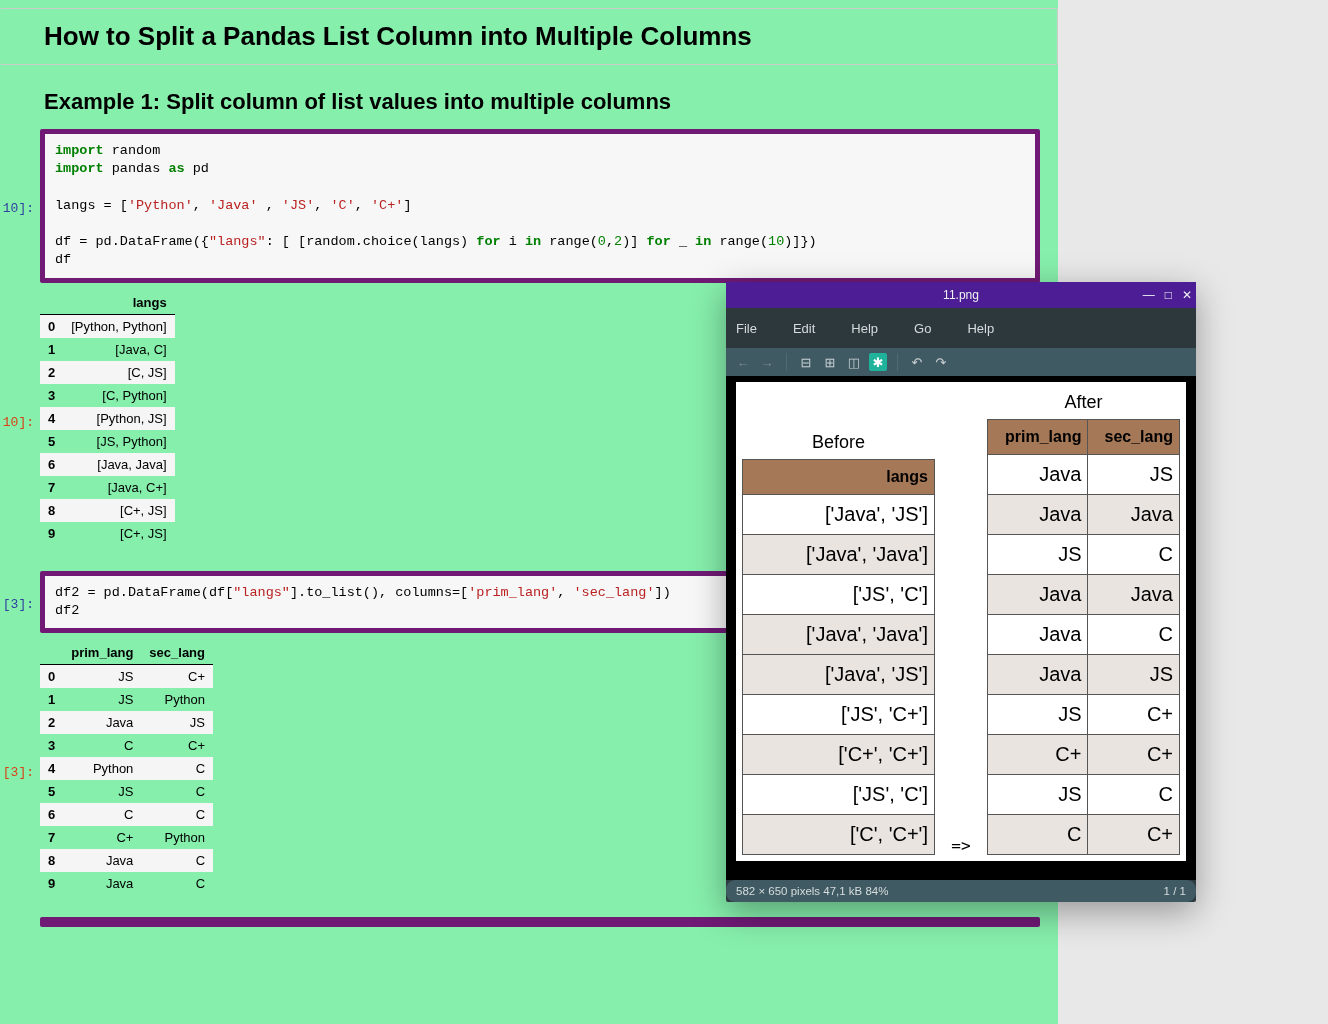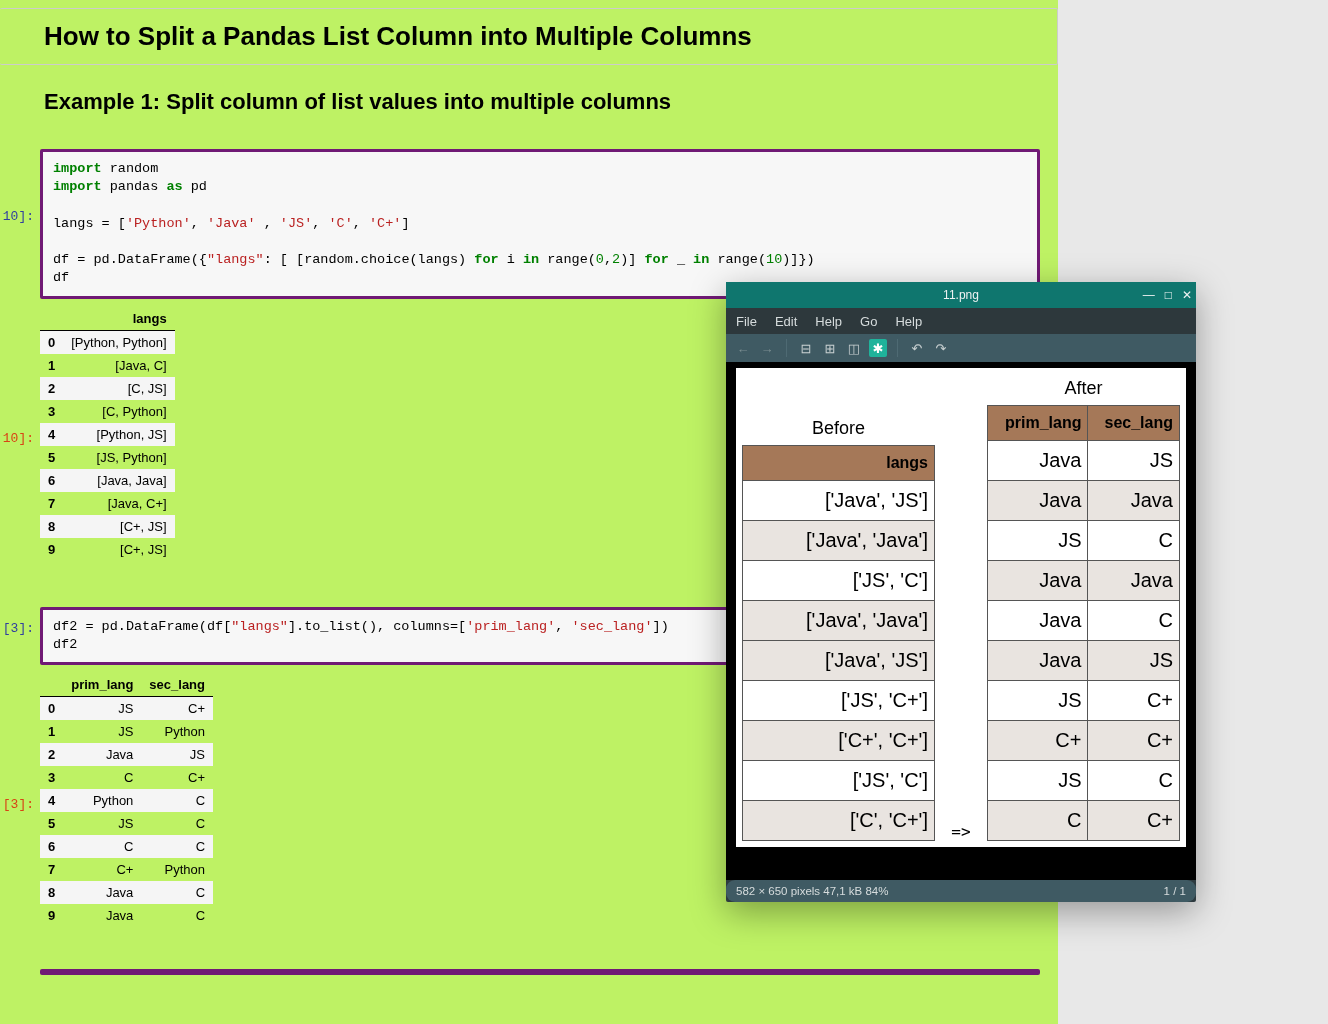--- a/index.html
+++ b/index.html
@@ -18,21 +18,21 @@
     position: absolute;
     top: 0; left: 0; right: 0; bottom: 0;
     background: #e8e8e8;
   }
   .notebook {
     position: absolute;
     top: 0;
     left: 0;
     width: 1058px;
     height: 1024px;
-    background: #bef264;
+    background: #86efac;
     overflow: hidden;
   }
   .md-cell {
     border: 1px solid #ccc;
     border-radius: 2px;
     margin: 8px 0 0 0;
     padding: 12px 0;
     border-left: none;
     border-top: none;
     border-top: 1px solid #ccc;
@@ -58,31 +58,30 @@
     font-family: Menlo, Monaco, "Courier New", monospace;
     font-size: 13px;
     padding: 6px 6px 0 0;
     color: #303F9F;
     flex-shrink: 0;
   }
   .prompt.out { color: #D84315; }
   .code-box {
     flex: 1;
     background: #f7f7f7;
-    border: 3px solid #701a75;
+    border: 5px solid #701a75;
     border-radius: 2px;
     padding: 8px 10px;
     font-family: Menlo, Monaco, "Courier New", monospace;
     font-size: 13.5px;
     line-height: 1.35;
     white-space: pre;
     margin-right: 18px;
     color: #000;
     overflow-x: hidden;
-    margin-top: 20px;
   }
   .kw { color: #008000; font-weight: 700; }
   .str { color: #BA2121; }
   .num { color: #008000; }
   .df-table {
     border-collapse: collapse;
     font-size: 13px;
     margin: 4px 0 8px 0;
   }
   .df-table th {
@@ -111,45 +110,45 @@
     height: 620px;
     background: #2d3a3f;
     box-shadow: 0 10px 35px rgba(0,0,0,0.35);
     border-radius: 2px;
     display: flex;
     flex-direction: column;
     font-size: 13px;
     color: #d6dcdd;
   }
   .win-titlebar {
-    background: #0f766e;
+    background: #4c1d95;
     height: 26px;
     display: flex;
     align-items: center;
     justify-content: center;
     position: relative;
     font-size: 12px;
     color: #eef2f2;
   }
   .win-ctrls {
     position: absolute;
     right: 4px;
     top: 0;
     height: 100%;
     display: flex;
     align-items: center;
     gap: 10px;
   }
   .win-ctrls span { cursor: pointer; font-size: 12px; }
   .win-menubar {
     background: #2d383c;
-    height: 26px;
+    height: 40px;
     display: flex;
     align-items: center;
-    gap: 18px;
+    gap: 36px;
     padding: 0 10px;
     font-size: 13px;
     color: #d6dcdd;
   }
   .win-toolbar {
     background: #3f5a63;
     height: 28px;
     display: flex;
     align-items: center;
     gap: 6px;

